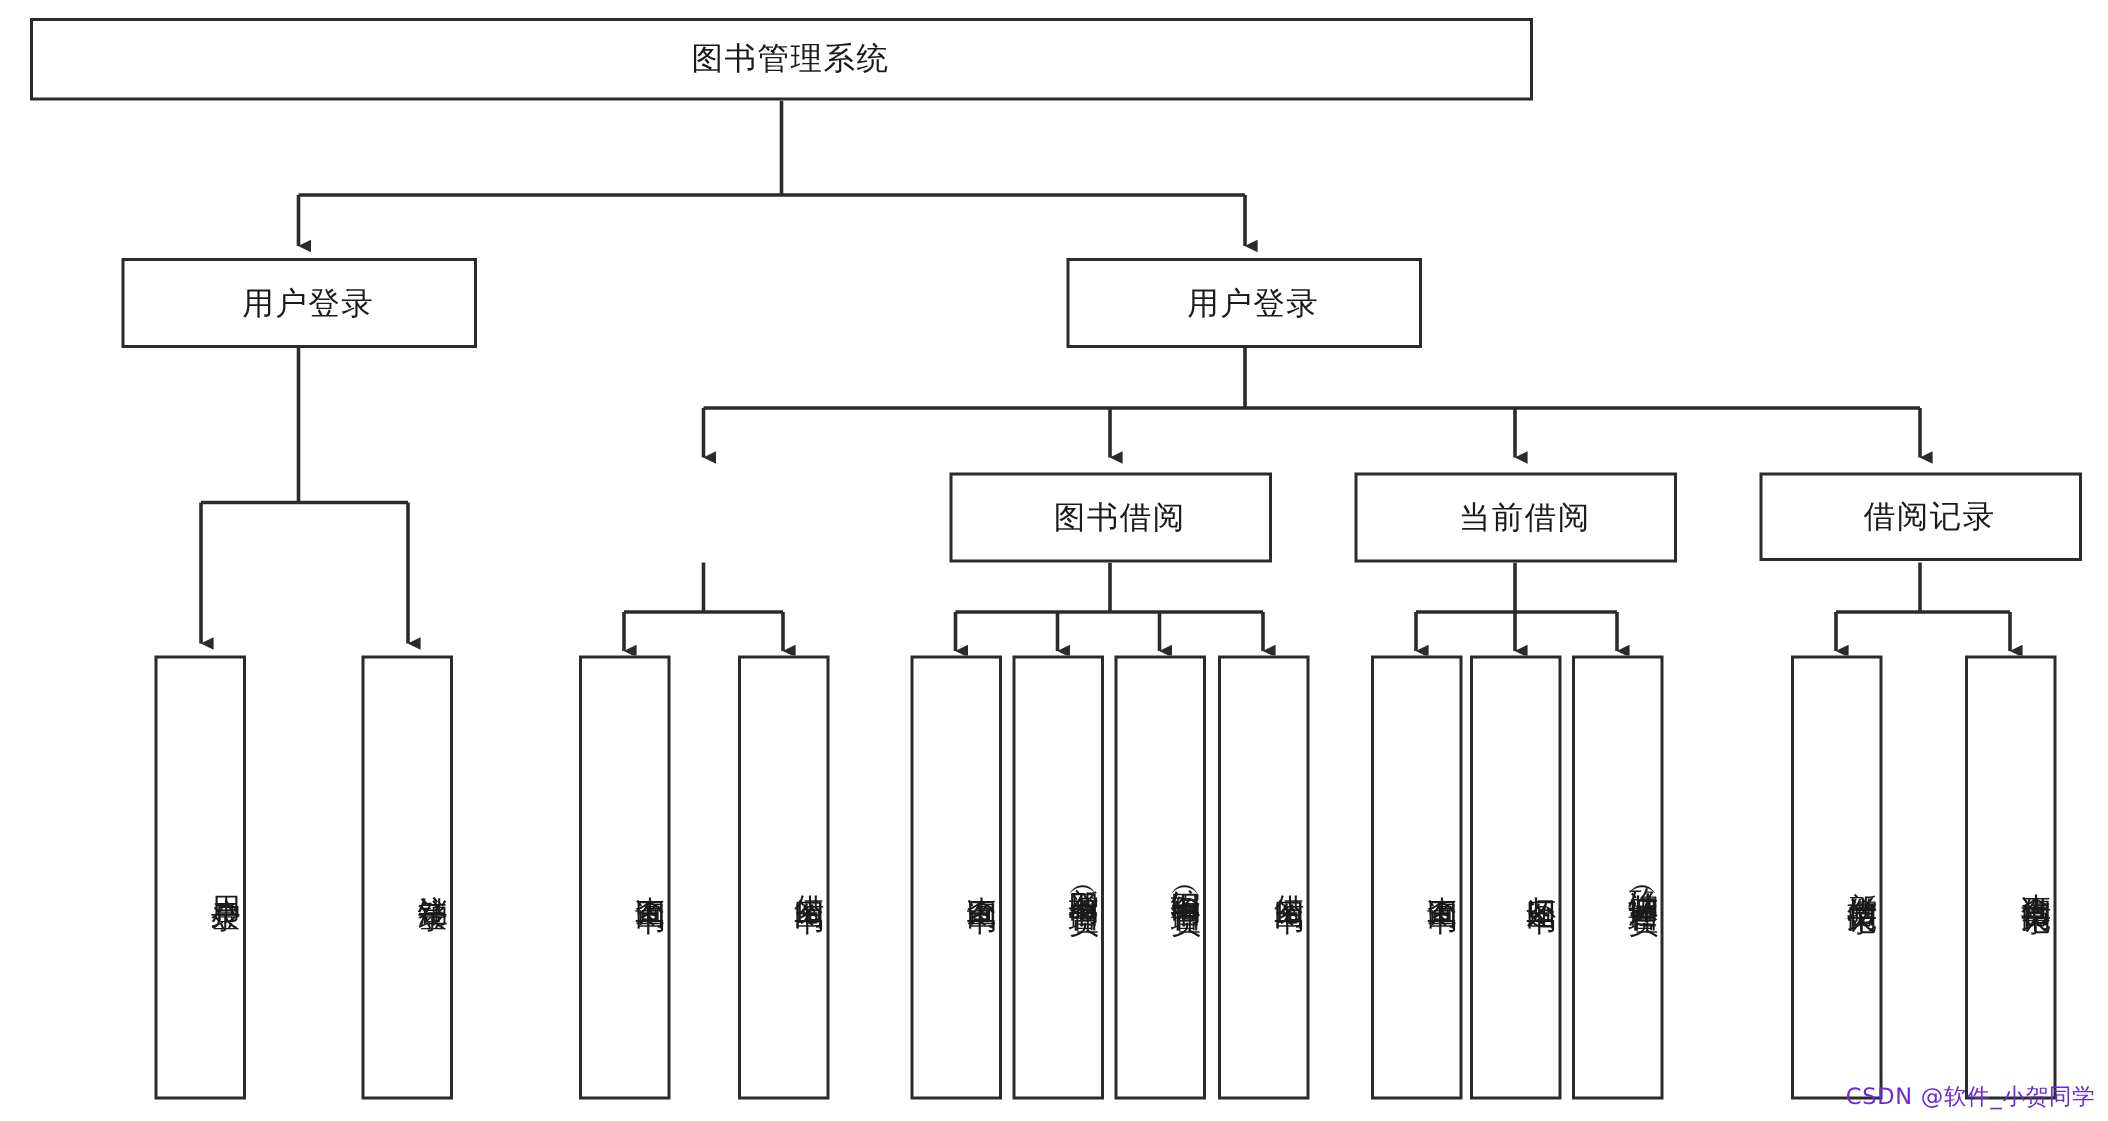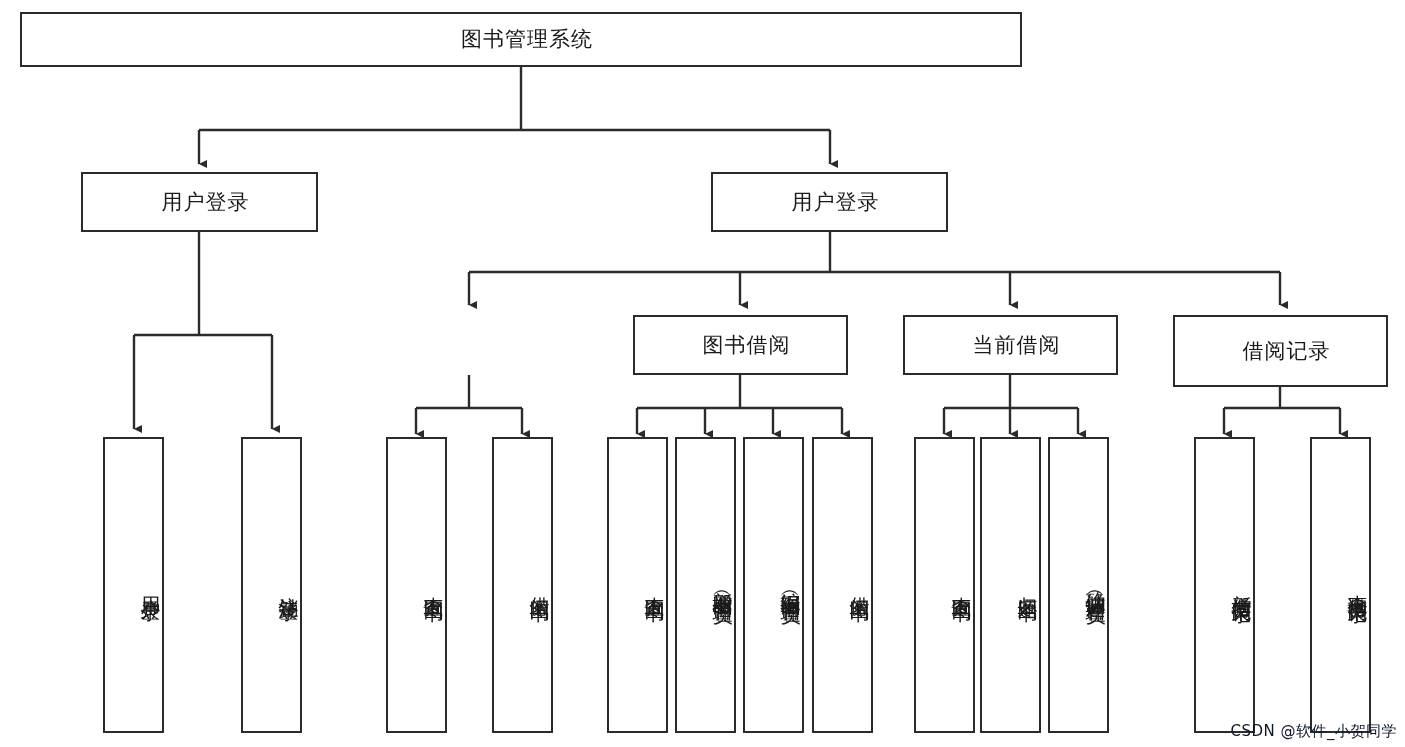--- a/index.html
+++ b/index.html
@@ -58,21 +58,21 @@
   .node-label {
     display: block;
     white-space: pre-line;
     text-align: center;
   }
   .watermark {
     position: absolute;
     right: 8px;
     bottom: 6px;
     font-size: 15px;
-    color: #0f172a;
+    color: #6d28d9;
     letter-spacing: 0.5px;
     white-space: nowrap;
     user-select: none;
   }
 </style>
 </head>
 <body>
 
 <div id="diagram-canvas">
 
@@ -139,21 +139,21 @@
   <div class="node horizontal" style="left:711px; top:172px; width:237px; height:60px;">
     <span class="node-label">用户登录</span>
   </div>
 
   <div class="node horizontal" style="left:633px; top:315px; width:215px; height:60px;">
     <span class="node-label">图书借阅</span>
   </div>
   <div class="node horizontal" style="left:903px; top:315px; width:215px; height:60px;">
     <span class="node-label">当前借阅</span>
   </div>
-  <div class="node horizontal" style="left:1173px; top:315px; width:215px; height:72px;">
+  <div class="node horizontal" style="left:1173px; top:315px; width:215px; height:59px;">
     <span class="node-label">借阅记录</span>
   </div>
 
   <div class="node vertical" style="left:103px; top:437px; width:61px; height:296px;">
     <span class="node-label">用户登录</span>
   </div>
   <div class="node vertical" style="left:241px; top:437px; width:61px; height:296px;">
     <span class="node-label">注销登录</span>
   </div>
 

